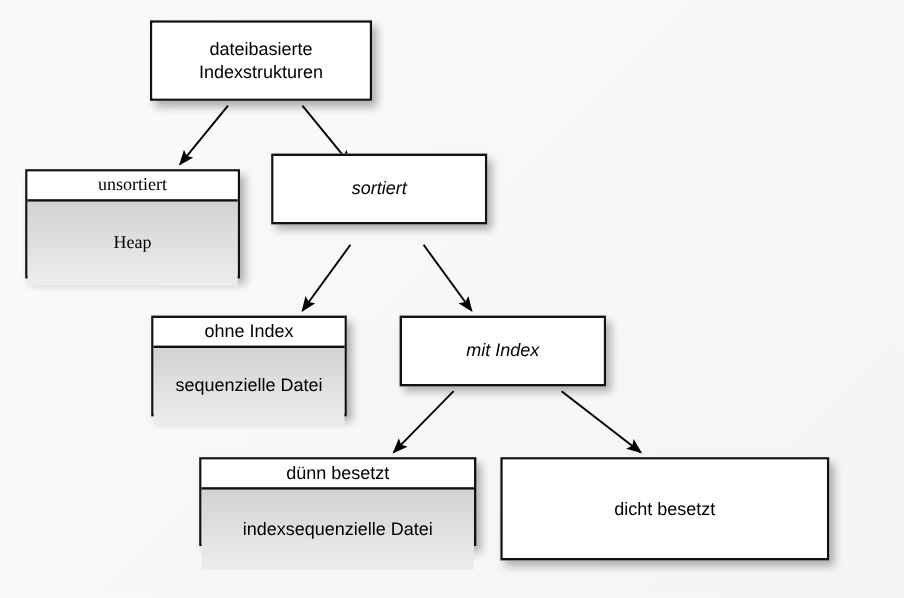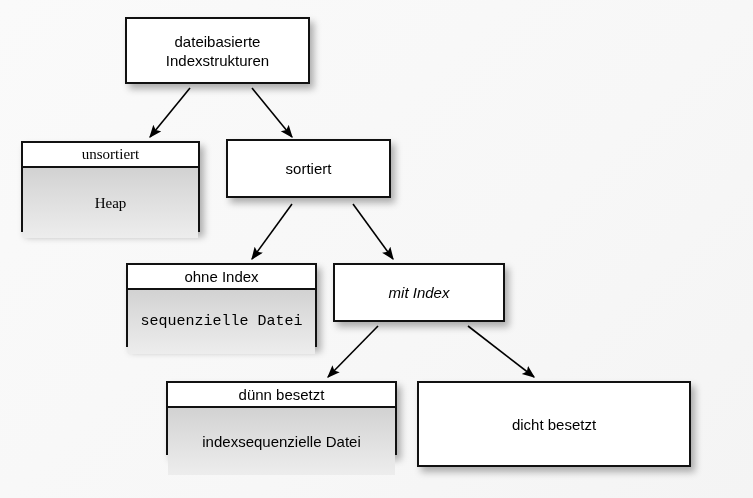--- a/index.html
+++ b/index.html
@@ -85,26 +85,26 @@
   </svg>
   <div id="node-layer">
       <div class="node" style="left: 125px; top: 17px; width: 185px; height: 67px;">
         <div class="title">dateibasierte
 Indexstrukturen</div>
       </div>
       <div class="node" style="left: 21px; top: 141px; width: 179px; height: 91px; font-family: Liberation Serif, serif;">
         <div class="title">unsortiert</div>
         <div class="sub" style="height: 38px;">Heap</div>
       </div>
-      <div class="node" style="left: 226px; top: 139px; width: 165px; height: 59px;">
+      <div class="node" style="left: 226px; top: 128px; width: 180px; height: 59px; font-style: italic;">
         <div class="title">sortiert</div>
       </div>
-      <div class="node" style="left: 126px; top: 263px; width: 191px; height: 84px;">
+      <div class="node" style="left: 126px; top: 263px; width: 163px; height: 84px;">
         <div class="title">ohne Index</div>
-        <div class="sub" style="height: 32px; font-family: Liberation Mono, monospace;">sequenzielle Datei</div>
+        <div class="sub" style="height: 32px;">sequenzielle Datei</div>
       </div>
       <div class="node" style="left: 333px; top: 263px; width: 172px; height: 59px; font-style: italic;">
         <div class="title">mit Index</div>
       </div>
       <div class="node" style="left: 166px; top: 381px; width: 231px; height: 74px;">
         <div class="title">dünn besetzt</div>
         <div class="sub" style="height: 35px; text-align: right;">indexsequenzielle Datei</div>
       </div>
       <div class="node" style="left: 417px; top: 381px; width: 274px; height: 86px; justify-content: flex-end;">
         <div class="title">dicht besetzt</div>

